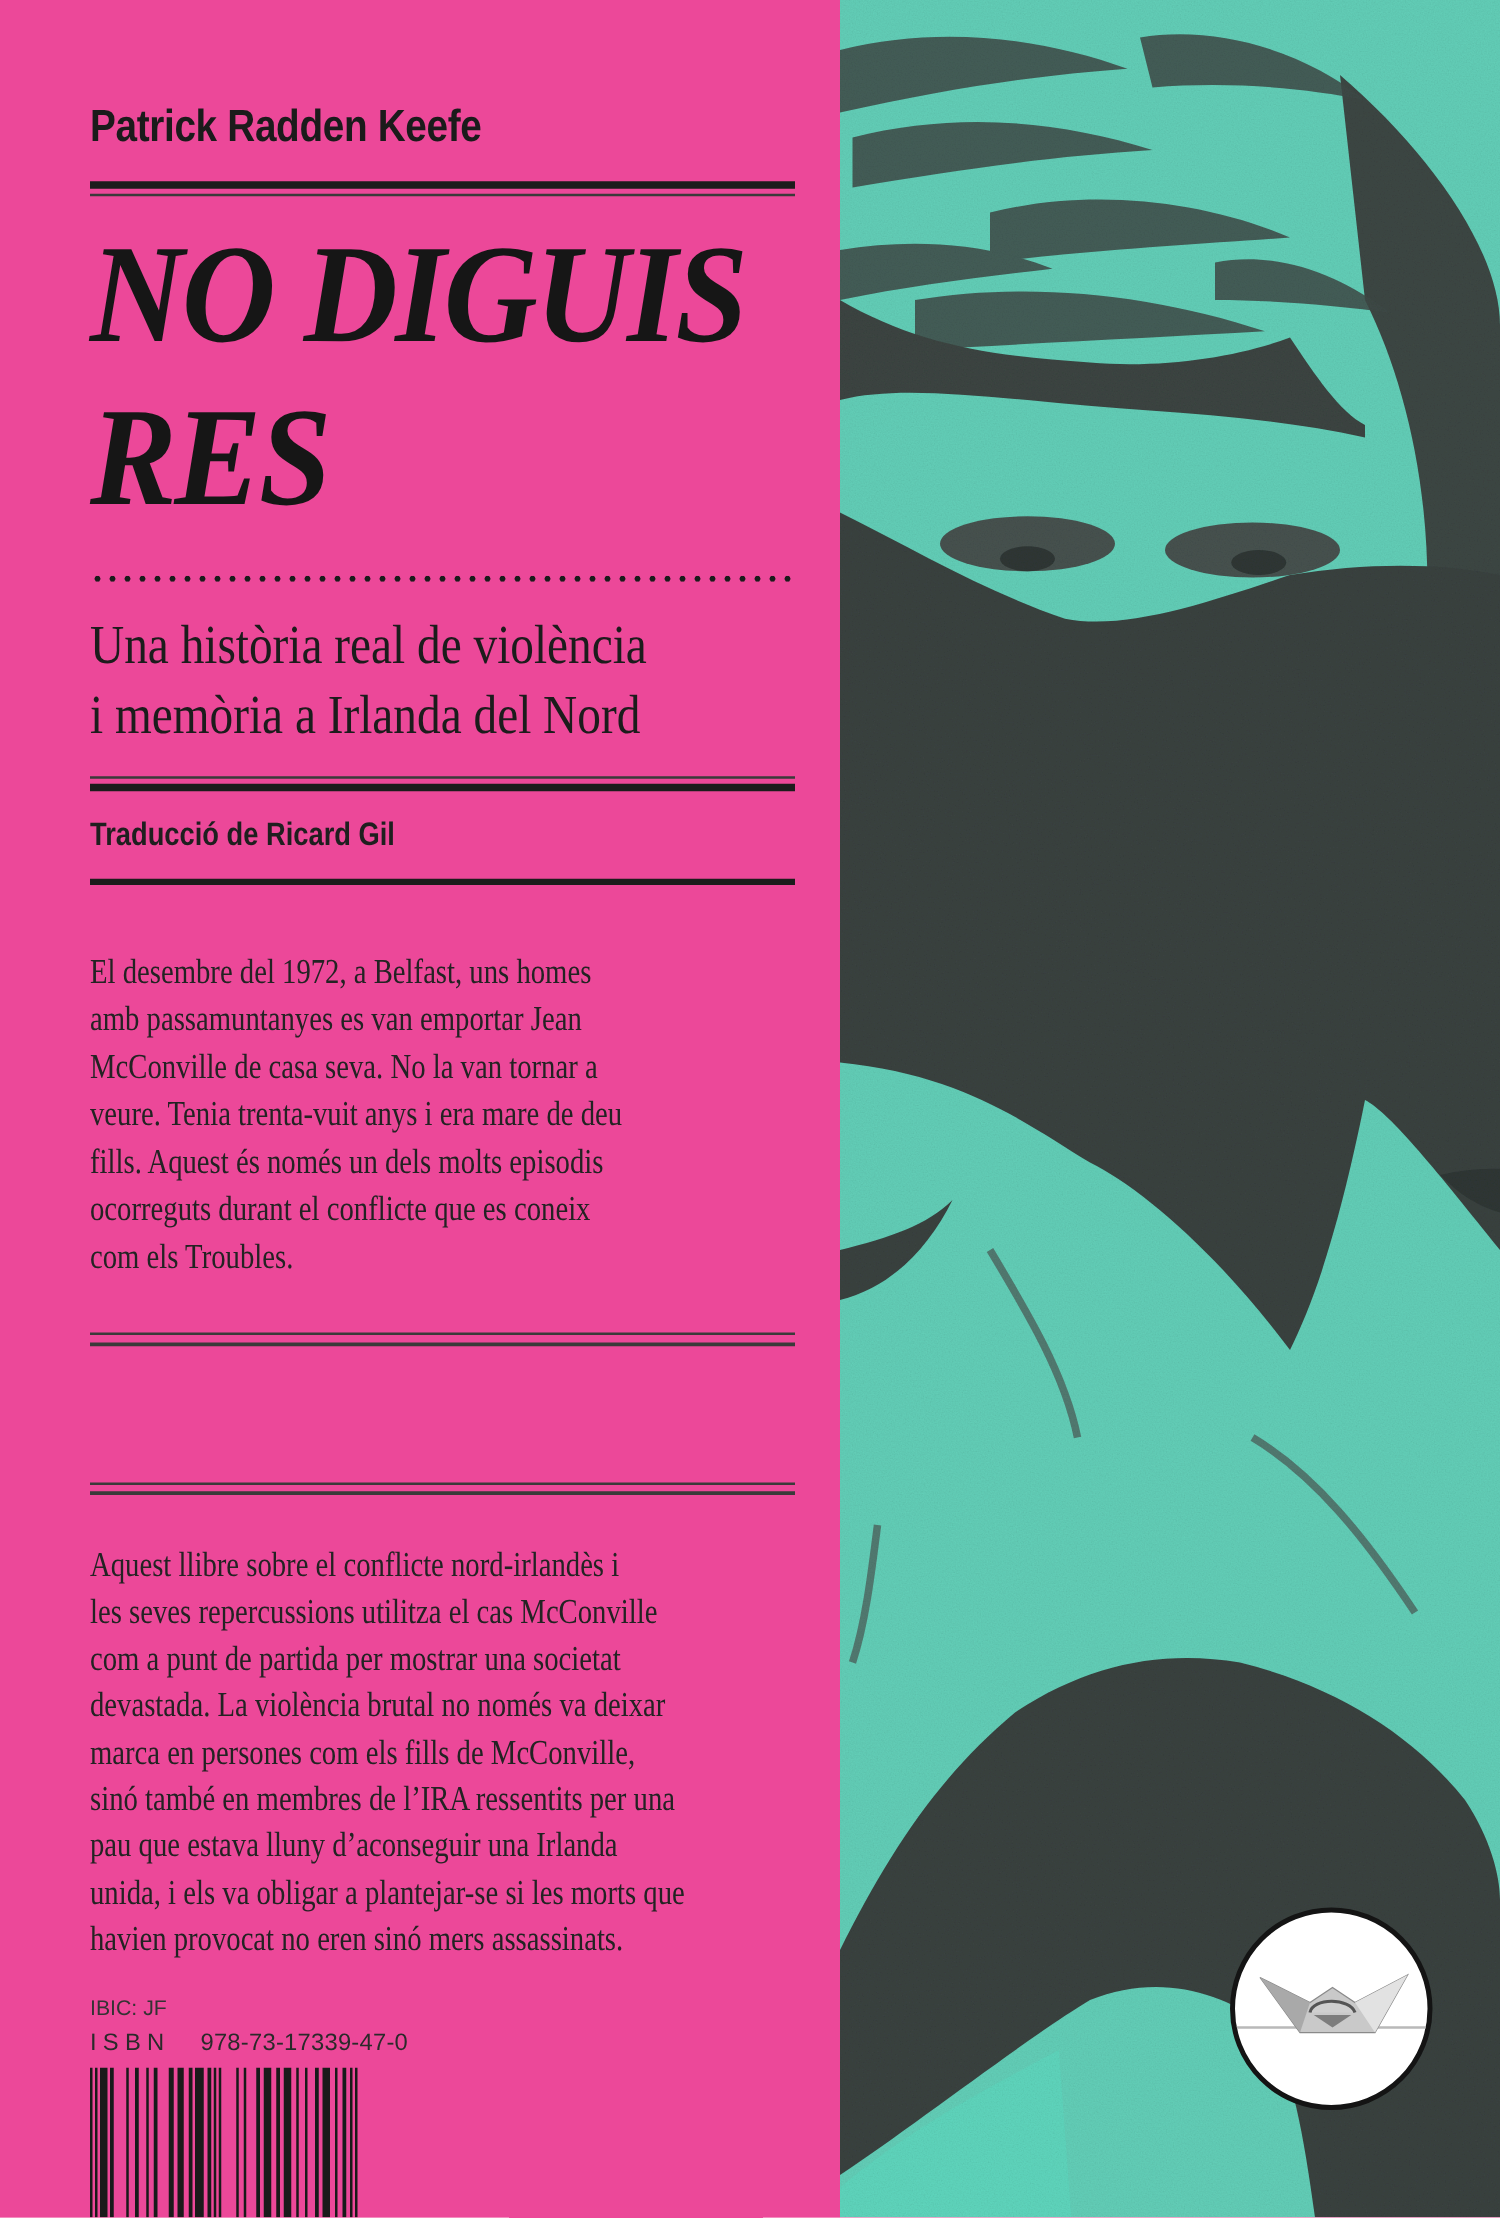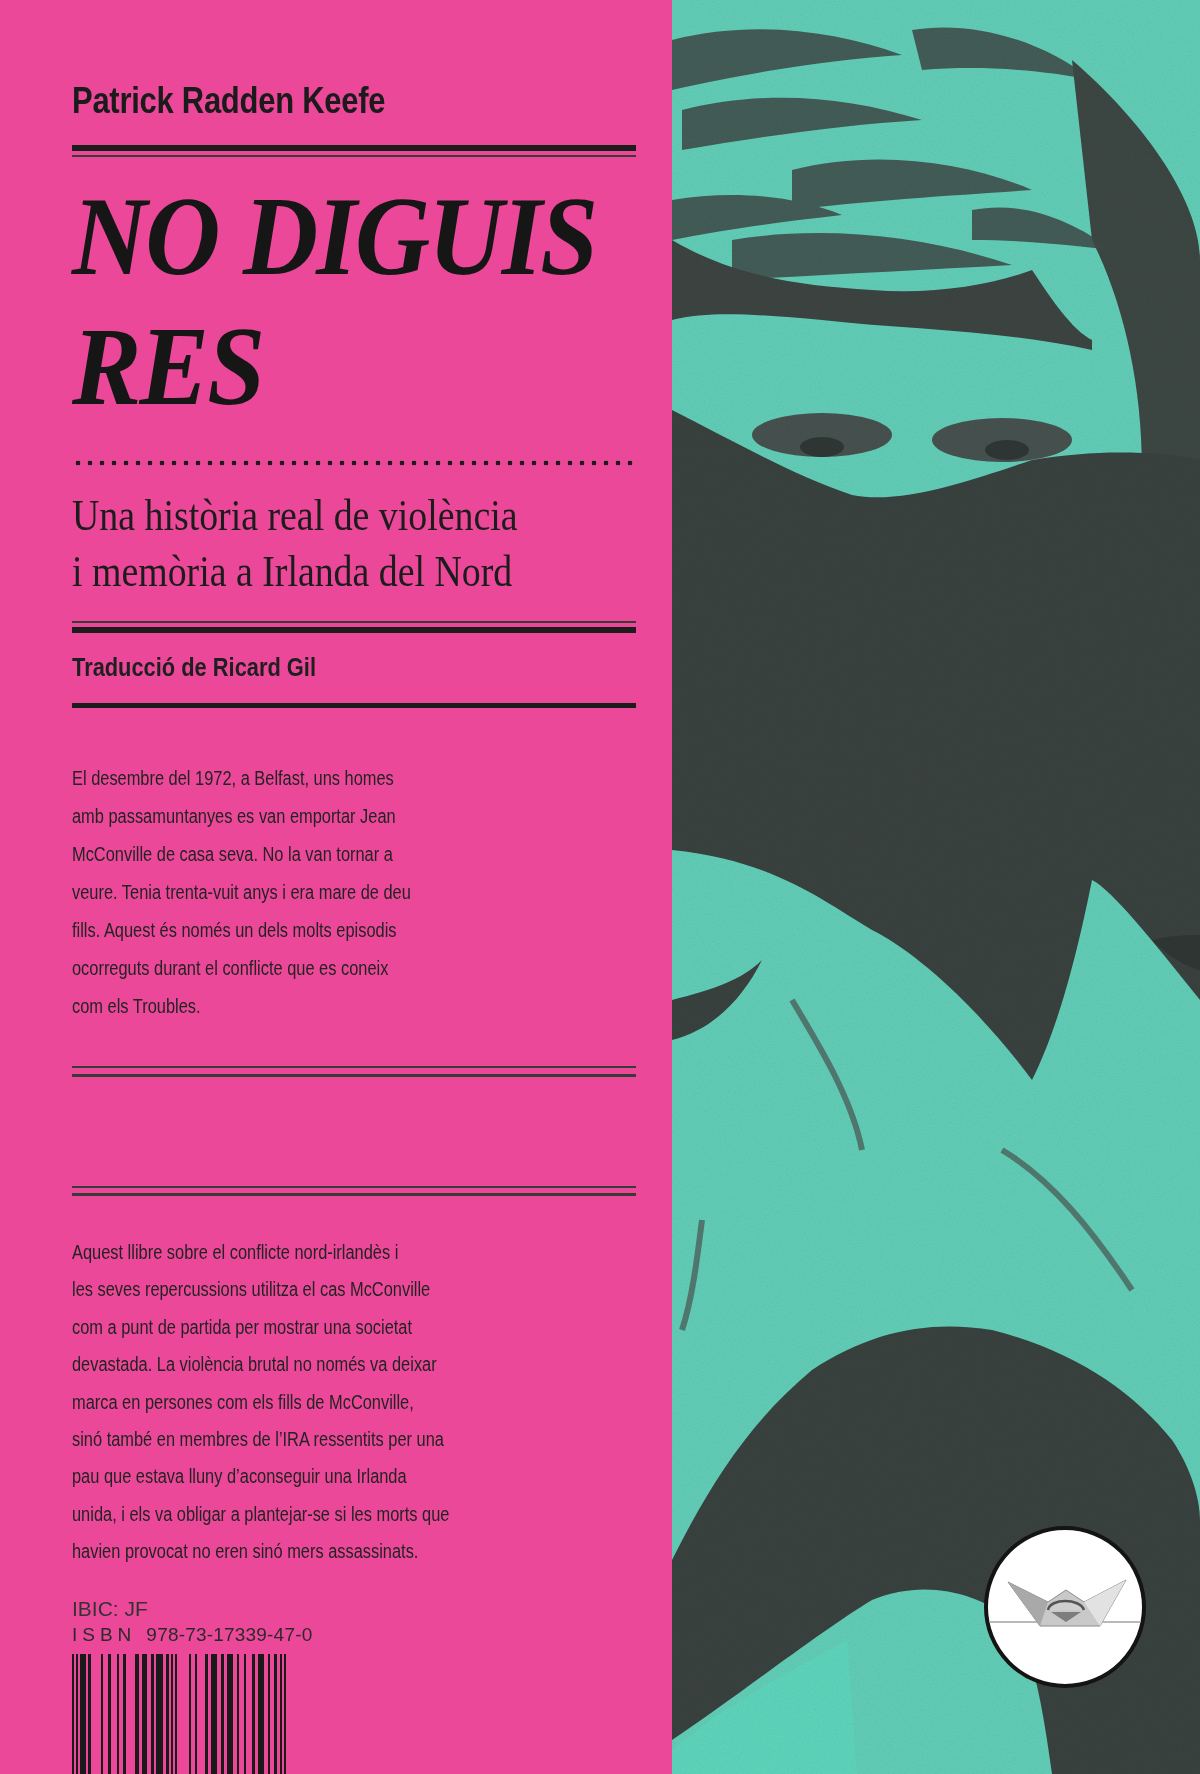--- a/index.html
+++ b/index.html
@@ -14,28 +14,28 @@
   .title { font-family: "Liberation Serif", serif; font-weight: bold; font-style: italic; font-size: 112px; line-height: 112px; color: #161616; white-space: nowrap; transform-origin: left top; letter-spacing: -2px; }
   .title.l1 { top: 180px; transform: scaleX(0.93); }
   .title.l2 { top: 310px; transform: scaleX(0.93); }
   .dots { position: absolute; left: 72px; top: 460px; width: 564px; height: 6px;
           background-image: radial-gradient(circle, #1b1b1b 2.2px, transparent 2.6px);
           background-size: 12px 6px; background-repeat: repeat-x; }
   .subtitle { font-family: "Liberation Serif", serif; font-size: 44px; line-height: 56px; color: #1c1c1c; white-space: nowrap; transform-origin: left top; transform: scaleX(0.86); }
   .sub1 { top: 488px; }
   .sub2 { top: 544px; }
   .translator { top: 652px; font-family: "Liberation Sans", sans-serif; font-weight: bold; font-size: 26px; color: #1f1f1f; white-space: nowrap; transform-origin: left top; transform: scaleX(0.84); }
-  .para { position: absolute; left: 72px; font-family: Liberation Sans, sans-serif; font-size: 20px; color: #232323; }
+  .para { position: absolute; left: 72px; font-family: Liberation Serif, serif; font-size: 28px; color: #232323; }
   .para .line { height: 38px; line-height: 38px; white-space: nowrap; transform-origin: left center; transform: scaleX(0.82); }
   .para2 .line { height: 37.4px; line-height: 37.4px; }
   .quote { position: absolute; left: 72px; top: 1092px; font-family: "Liberation Sans", sans-serif; font-weight: bold; font-size: 30px; color: #1b1b1b; }
   .quote .line { height: 40px; line-height: 40px; white-space: nowrap; transform-origin: left center; transform: scaleX(0.84); }
-  .ibic { top: 1597px; font-family: "Liberation Sans", sans-serif; font-size: 21px; color: #333; white-space: nowrap; }
+  .ibic { top: 1597px; font-family: "Liberation Sans", sans-serif; font-size: 17px; color: #333; white-space: nowrap; }
   .isbn { top: 1624px; font-family: "Liberation Sans", sans-serif; font-size: 19px; color: #2a2a2a; white-space: nowrap; letter-spacing: 0.2px; }
-  .isbn .lbl { letter-spacing: 5px; margin-right: 10px; }
+  .isbn .lbl { letter-spacing: 5px; margin-right: 24px; }
   .barcode { position: absolute; left: 72px; top: 1654px; width: 216px; height: 120px; }
   .photo { position: absolute; left: 672px; top: 0; width: 528px; height: 1774px; overflow: hidden; }
   .logo { position: absolute; left: 984px; top: 1526px; width: 154px; height: 154px; border-radius: 50%; background: #ffffff; border: 4px solid #141414; overflow: hidden; }
 </style>
 </head>
 <body>
 
 <div class="left-col">
   <div class="abs author">Patrick Radden Keefe</div>
 

